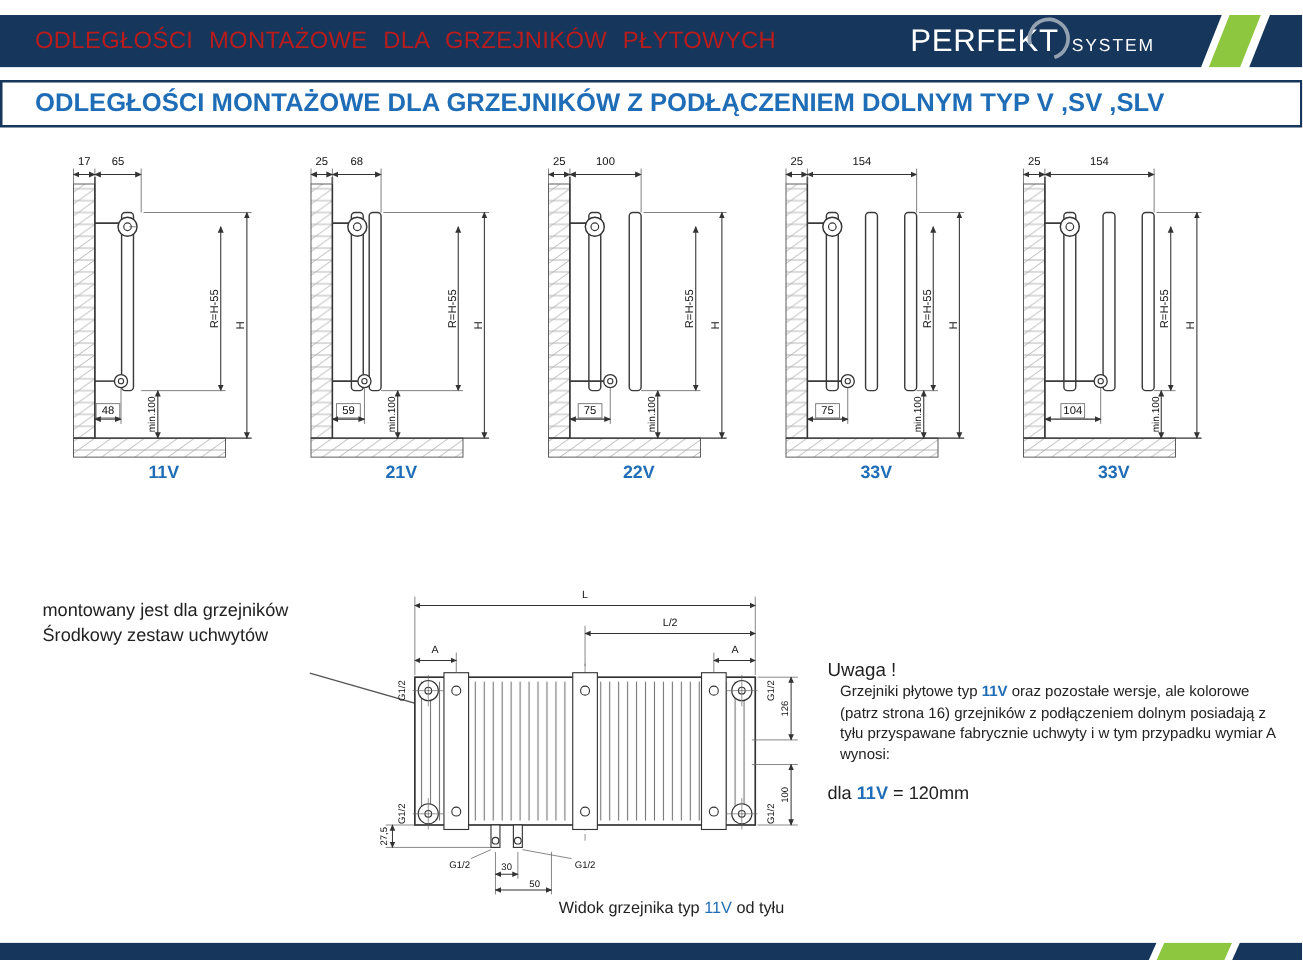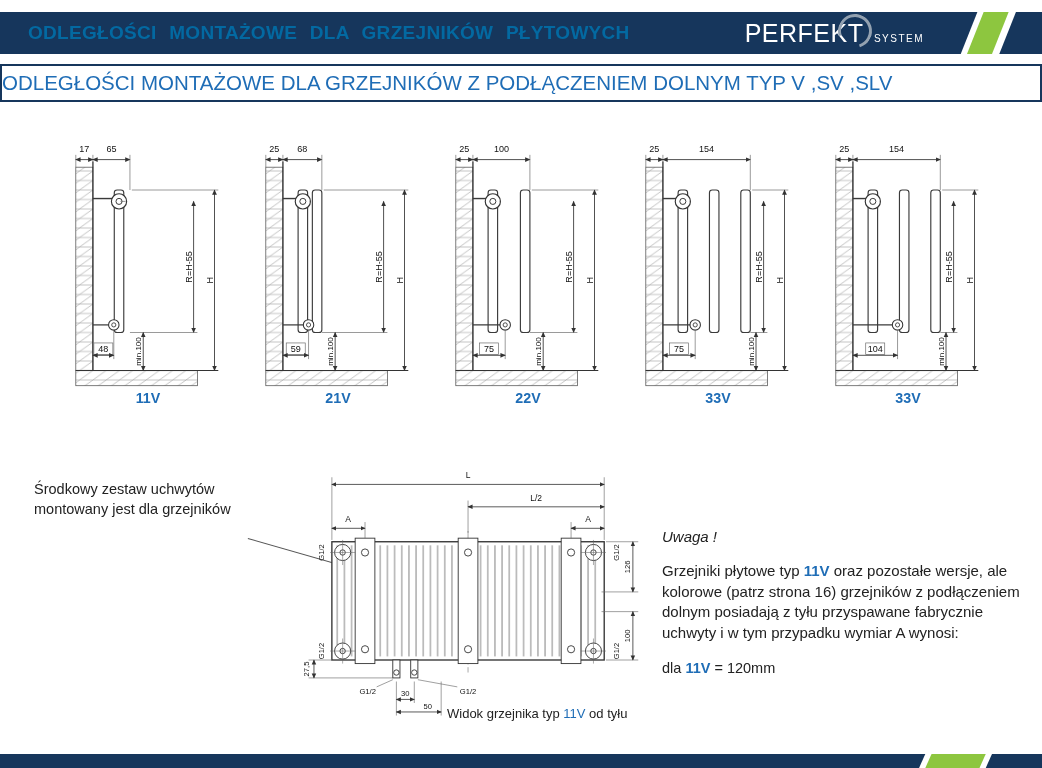--- a/index.html
+++ b/index.html
@@ -7,38 +7,38 @@
         font-family:"Liberation Sans",sans-serif;color:#1a1a1a;}
 
   
   .topbar{position:absolute;top:12px;left:0;width:100%;height:42px;}
   .tb-navy{position:absolute;inset:0;background:#16365c;
            clip-path:polygon(0 0,93.8% 0,92.2% 100%,0 100%);}
   .tb-green{position:absolute;inset:0;background:#8dc63f;
             clip-path:polygon(94.4% 0,96.8% 0,95.2% 100%,92.8% 100%);}
   .tb-wedge{position:absolute;inset:0;background:#16365c;
             clip-path:polygon(97.5% 0,100% 0,100% 100%,95.9% 100%);}
-  .tb-title{position:absolute;left:28px;top:0;line-height:42px;color:#0369a1;
-            font-size:19px;font-weight:bold;letter-spacing:.3px;word-spacing:7px;white-space:nowrap;}
+  .tb-title{position:absolute;left:28px;top:0;line-height:42px;color:#b91c1c;
+            font-size:19px;font-weight:normal;letter-spacing:.3px;word-spacing:7px;white-space:nowrap;}
   .brand{position:absolute;right:118px;top:7px;color:#fff;white-space:nowrap;}
   .brand-main{position:relative;font-size:25px;font-weight:normal;letter-spacing:.5px;}
   .brand-swirl{position:absolute;right:-9px;top:-5px;width:28px;height:28px;
                border:3px solid #93a1b0;border-bottom-color:transparent;border-radius:50%;
                transform:rotate(28deg);}
-  .brand-sub{font-size:10px;letter-spacing:1.5px;margin-left:6px;}
+  .brand-sub{font-size:14px;letter-spacing:1.5px;margin-left:6px;}
 
   
   .subheader{position:absolute;top:64px;left:0;width:1038px;height:34px;
              border:2px solid #16365c;background:#fff;}
-  .subheader span{display:block;line-height:34px;color:#1f6db6;
-                  font-size:20.5px;font-weight:normal;white-space:nowrap;border-radius:10px;}
-
-  
-  .diagrams-row{position:absolute;top:116px;left:36px;right:22px;display:flex;
-                justify-content:center;}
+  .subheader span{display:block;padding-left:26px;line-height:34px;color:#1f6db6;
+                  font-size:20.5px;font-weight:bold;white-space:nowrap;border-radius:10px;}
+
+  
+  .diagrams-row{position:absolute;top:96px;left:36px;right:22px;display:flex;
+                justify-content:flex-start;}
   .dia{width:190px;height:300px;}
 
   
   svg{font-family:"Liberation Sans",sans-serif;}
   .thin{stroke:#666;stroke-width:0.7;fill:none;}
   .dim{stroke:#333;stroke-width:0.9;fill:none;}
   .cross{stroke:#666;stroke-width:0.6;}
   .sm{fill:#fff;stroke:#333;stroke-width:1;}
   text.dtxt{font-size:9.5px;fill:#111;}
   text.dtxt2{font-size:8.5px;fill:#111;}
@@ -48,24 +48,24 @@
   .footnote{position:absolute;top:428px;left:92px;font-size:12.5px;color:#222;}
   .blue{color:#1f6db6;} .bold{font-weight:bold;}
 
   
   .bottom-section{position:absolute;top:450px;left:0;right:0;height:298px;}
   .side-note{position:absolute;left:34px;top:30px;width:240px;font-size:14.5px;
              line-height:1.35;color:#222;}
   .leader{position:absolute;left:248px;top:88px;width:226px;height:0;
           border-top:1.2px solid #555;transform:rotate(16deg);transform-origin:0 0;}
   .backview{position:absolute;left:262px;top:2px;width:430px;height:294px;}
-  .caption{position:absolute;left:185px;top:254px;font-size:13px;color:#222;white-space:nowrap;text-align:right;}
+  .caption{position:absolute;left:185px;top:266px;font-size:13px;color:#222;white-space:nowrap;text-align:right;}
   .notes{position:absolute;left:662px;top:78px;right:14px;color:#222;}
-  .uwaga{font-size:15px;margin-bottom:16px;font-style:italic;}
-  .para{font-size:15px;line-height:1.38;margin:0 0 16px 0;}
+  .uwaga{font-size:15px;}
+  .para{font-size:12px;line-height:1.38;margin:0 0 16px 10px;}
   .nline{font-size:14.5px;margin-top:0;}
 
   
   .bottombar{position:absolute;bottom:0;left:0;width:100%;height:14px;}
   .bb-navy{position:absolute;inset:0;background:#16365c;
            clip-path:polygon(0 0,88.8% 0,88.2% 100%,0 100%);}
   .bb-green{position:absolute;inset:0;background:#8dc63f;
             clip-path:polygon(89.4% 0,94.6% 0,94% 100%,88.8% 100%);}
   .bb-tail{position:absolute;inset:0;background:#16365c;
            clip-path:polygon(95.2% 0,100% 0,100% 100%,94.6% 100%);}
@@ -360,22 +360,22 @@
 
       <text x="100" y="294" class="name" text-anchor="middle">33V</text>
     </svg>
   </div>
 </div>
 
 
   <div class="bottom-section">
 
     <div class="side-note">
+      <div>montowany jest dla grzejników</div>
       <div>Środkowy zestaw uchwytów</div>
-      <div>montowany jest dla grzejników</div>
     </div>
 
     <div class="leader"></div>
 
     <div class="backview">
       <svg viewBox="0 0 480 320" width="430" height="287">
 
         <line x1="230" y1="88" x2="230" y2="246" stroke="#777" stroke-width="0.7" stroke-dasharray="10 3 3 3"></line>
 
         <rect x="78" y="100" width="304" height="132" fill="#fff" stroke="#333" stroke-width="1.5"></rect>

